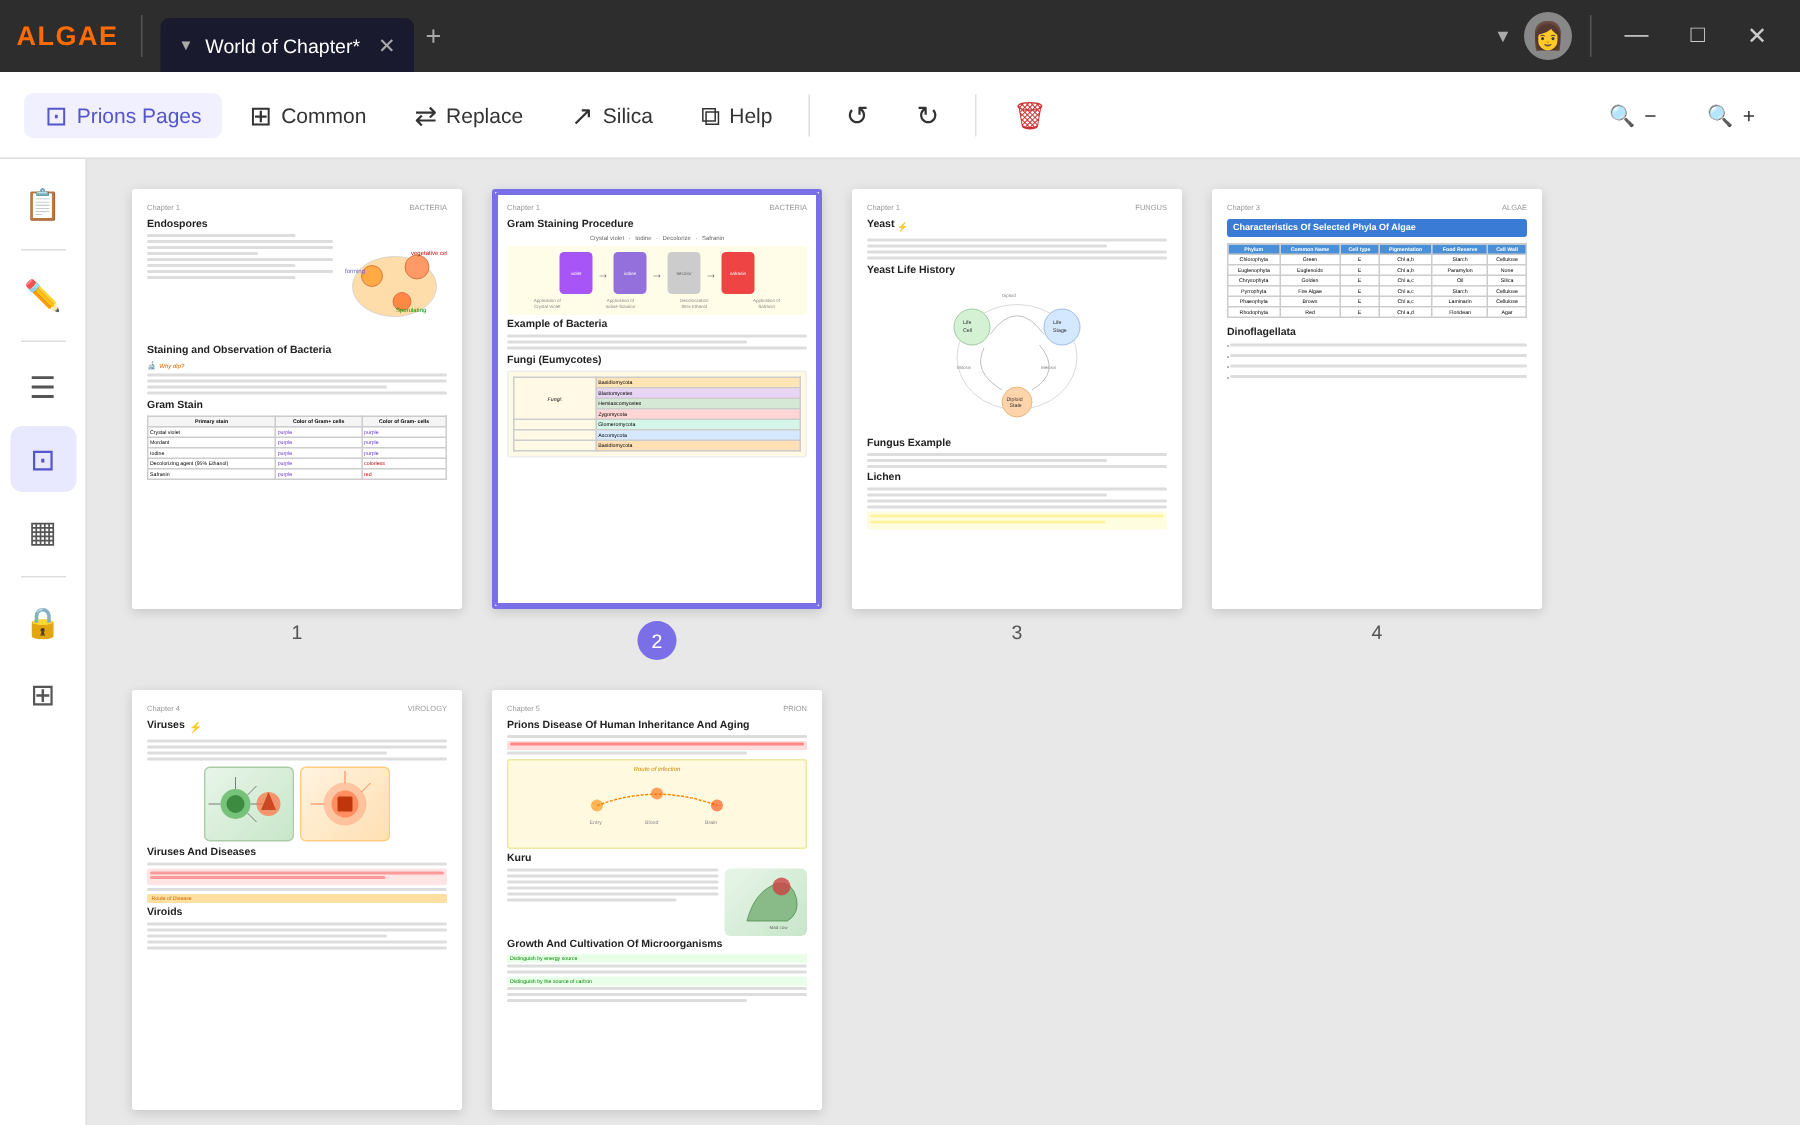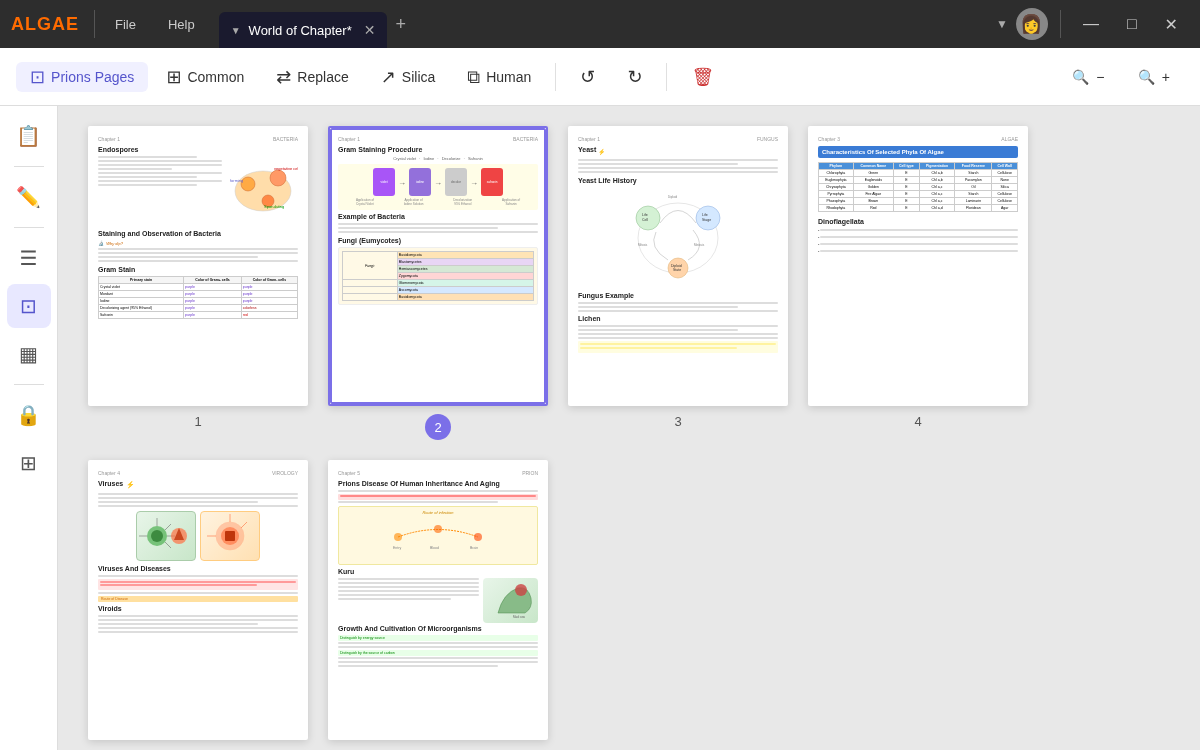--- a/index.html
+++ b/index.html
@@ -302,24 +302,20 @@
       text-align: center;
     }
     .algae-table th { background: #4a90d9; color: #fff; }
   </style>
 </head>
 <body>
 
 <div class="titlebar">
   <div class="titlebar-logo">ALGAE</div>
   <div class="titlebar-divider"></div>
-  <div class="titlebar-menu">
-    <div class="titlebar-menu-item">File</div>
-    <div class="titlebar-menu-item">Help</div>
-  </div>
   <div class="titlebar-tab">
     <span class="tab-arrow">▼</span>
     <span>World of Chapter*</span>
     <span class="tab-close">✕</span>
   </div>
   <span class="tab-add">+</span>
   <div class="titlebar-right">
     <span class="arrow-down">▼</span>
     <div class="avatar">👩</div>
     <div class="titlebar-divider"></div>
@@ -341,21 +337,21 @@
   <button class="toolbar-btn">
     <span class="toolbar-icon">⇄</span>
     <span>Replace</span>
   </button>
   <button class="toolbar-btn">
     <span class="toolbar-icon">↗</span>
     <span>Silica</span>
   </button>
   <button class="toolbar-btn">
     <span class="toolbar-icon">⧉</span>
-    <span>Human</span>
+    <span>Help</span>
   </button>
   <div class="toolbar-sep"></div>
   <button class="toolbar-btn">
     <span class="toolbar-icon">↺</span>
   </button>
   <button class="toolbar-btn">
     <span class="toolbar-icon">↻</span>
   </button>
   <div class="toolbar-sep"></div>
   <button class="toolbar-btn">

